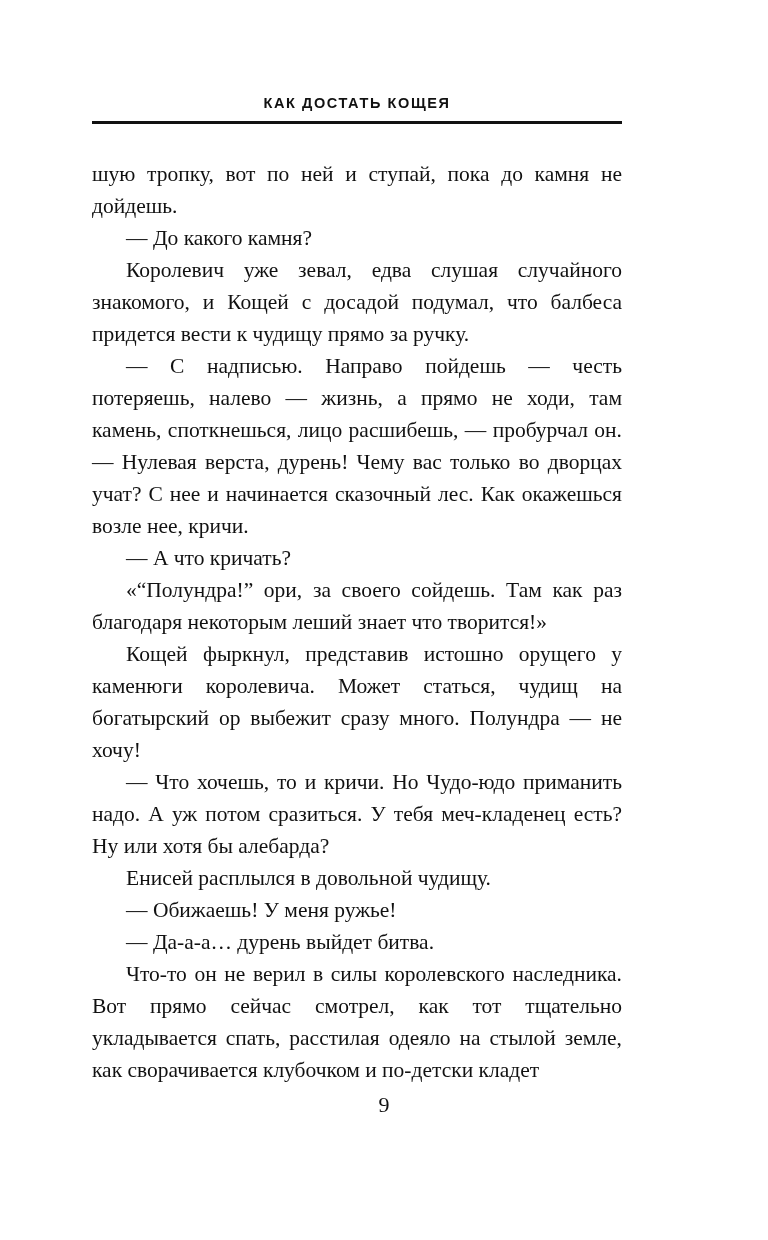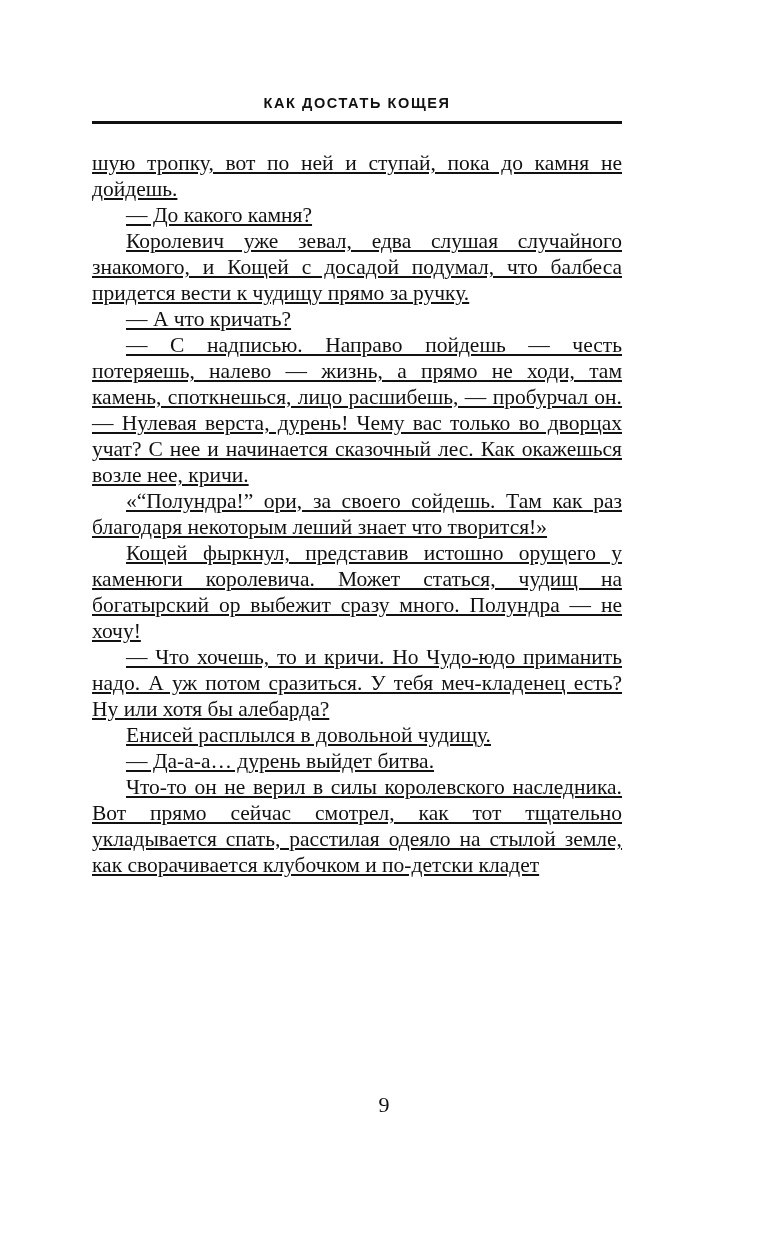--- a/index.html
+++ b/index.html
@@ -37,27 +37,26 @@
     text-transform: uppercase;
     color: #111111;
   }
   .head-rule {
     margin-top: 10px;
     width: 100%;
     height: 3px;
     background: #111111;
   }
   .body-text {
-    margin-top: 26px;
+    margin-top: 34px;
     font-size: 21.5px;
-    line-height: 26px;
+    line-height: 32px;
     text-align: justify;
     text-justify: inter-word;
     hyphens: manual;
-    text-decoration: underline;
   }
   .body-text p {
     margin: 0;
     text-indent: 0;
   }
   .body-text p.indent {
     text-indent: 34px;
   }
   .folio {
     position: absolute;
@@ -73,24 +72,25 @@
 <body>
 
 <div class="page">
   <div class="content">
     <div class="running-head">Как достать Кощея</div>
     <div class="head-rule"></div>
     <div class="body-text">
       <p>шую тропку, вот по ней и ступай, пока до камня не дойдешь.</p>
       <p class="indent">— До какого камня?</p>
       <p class="indent">Королевич уже зевал, едва слушая случайного знакомого, и Кощей с досадой подумал, что балбеса придется вести к чудищу прямо за ручку.</p>
+      <p class="indent">— С надписью. Направо пойдешь — честь потеряешь, налево — жизнь, а прямо не ходи, там камень, споткнешься, лицо расшибешь, — пробурчал он. — Нулевая верста, дурень! Чему вас только во дворцах учат? С нее и начинается сказочный лес. Как окажешься возле нее, кричи.</p>
       <p class="indent">— А что кричать?</p>
-      <p class="indent">— С надписью. Направо пойдешь — честь потеряешь, налево — жизнь, а прямо не ходи, там камень, споткнешься, лицо расшибешь, — пробурчал он. — Нулевая верста, дурень! Чему вас только во дворцах учат? С нее и начинается сказочный лес. Как окажешься возле нее, кричи.</p>
       <p class="indent">«“Полундра!” ори, за своего сойдешь. Там как раз благодаря некоторым леший знает что творится!»</p>
       <p class="indent">Кощей фыркнул, представив истошно орущего у каменюги королевича. Может статься, чудищ на богатырский ор выбежит сразу много. Полундра — не хочу!</p>
       <p class="indent">— Что хочешь, то и кричи. Но Чудо-юдо приманить надо. А уж потом сразиться. У тебя меч-кладенец есть? Ну или хотя бы алебарда?</p>
       <p class="indent">Енисей расплылся в довольной чудищу.</p>
+      <p class="indent">— Обижаешь! У меня ружье!</p>
       <p class="indent">— Да-а-а… дурень выйдет битва.</p>
       <p class="indent">Что-то он не верил в силы королевского наследника. Вот прямо сейчас смотрел, как тот тщательно укладывается спать, расстилая одеяло на стылой земле, как сворачивается клубочком и по-детски кладет</p>
     </div>
   </div>
   <div class="folio">9</div>
 </div>
 
 </body></html>

